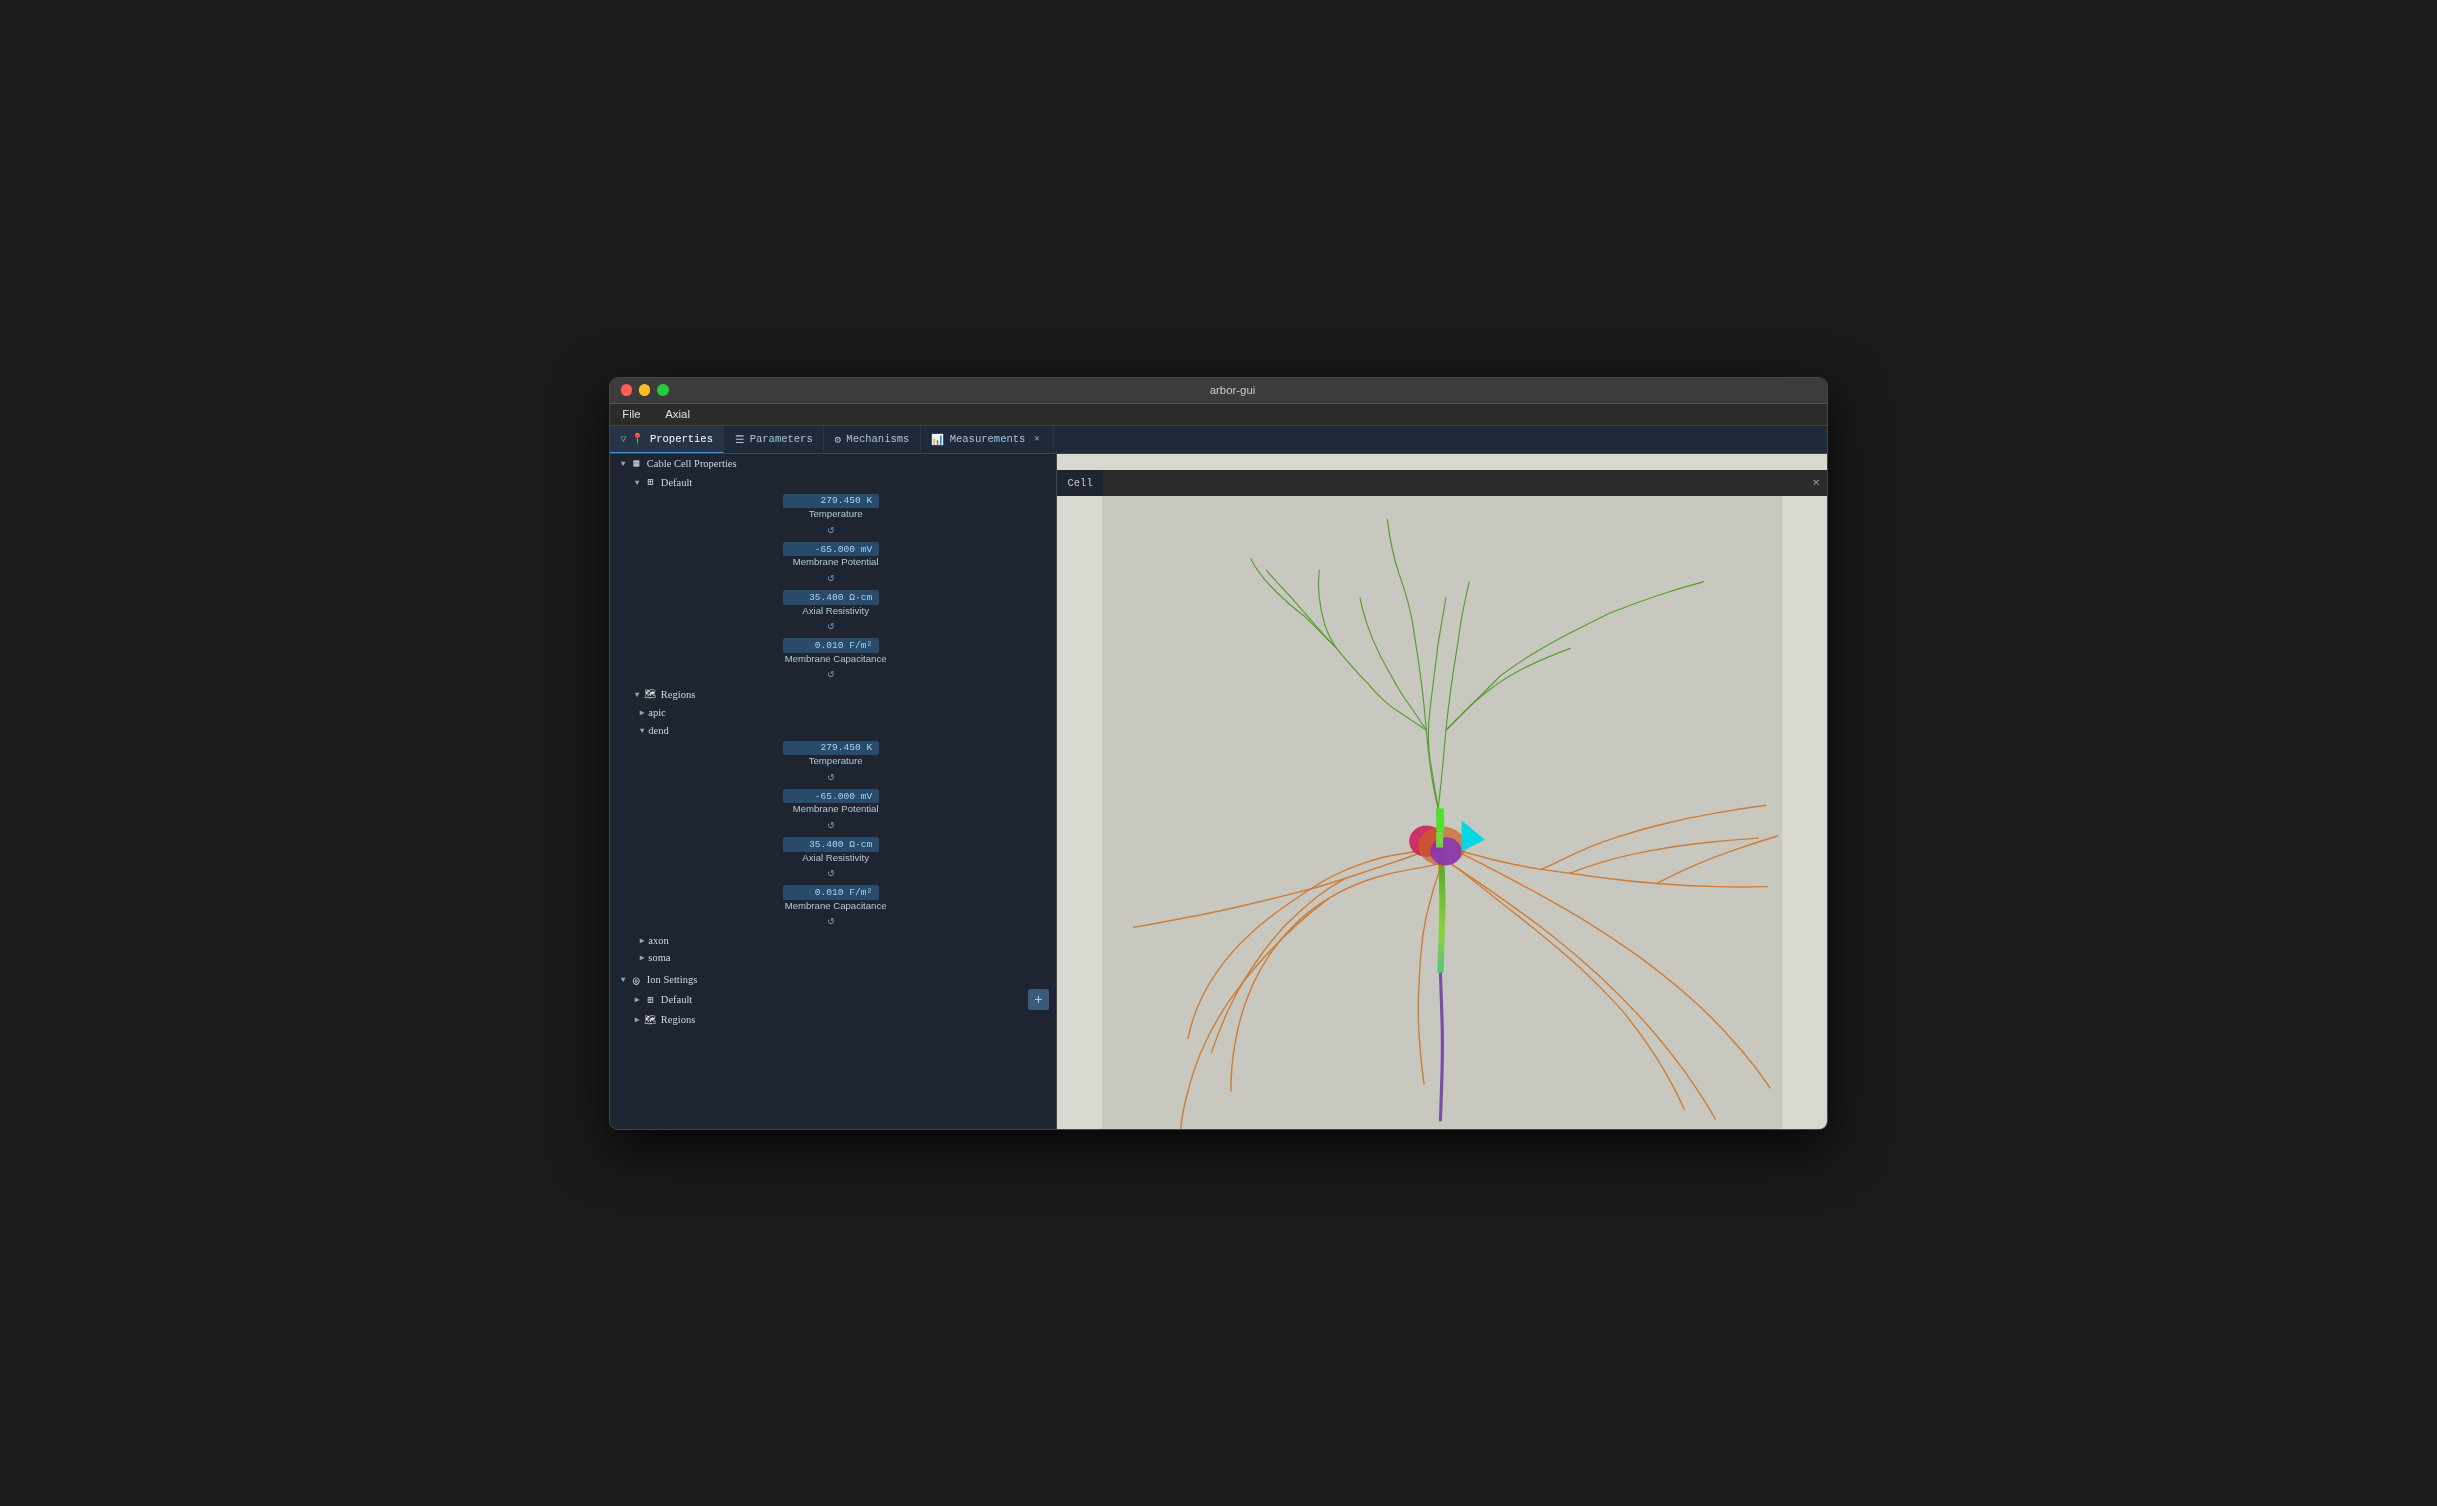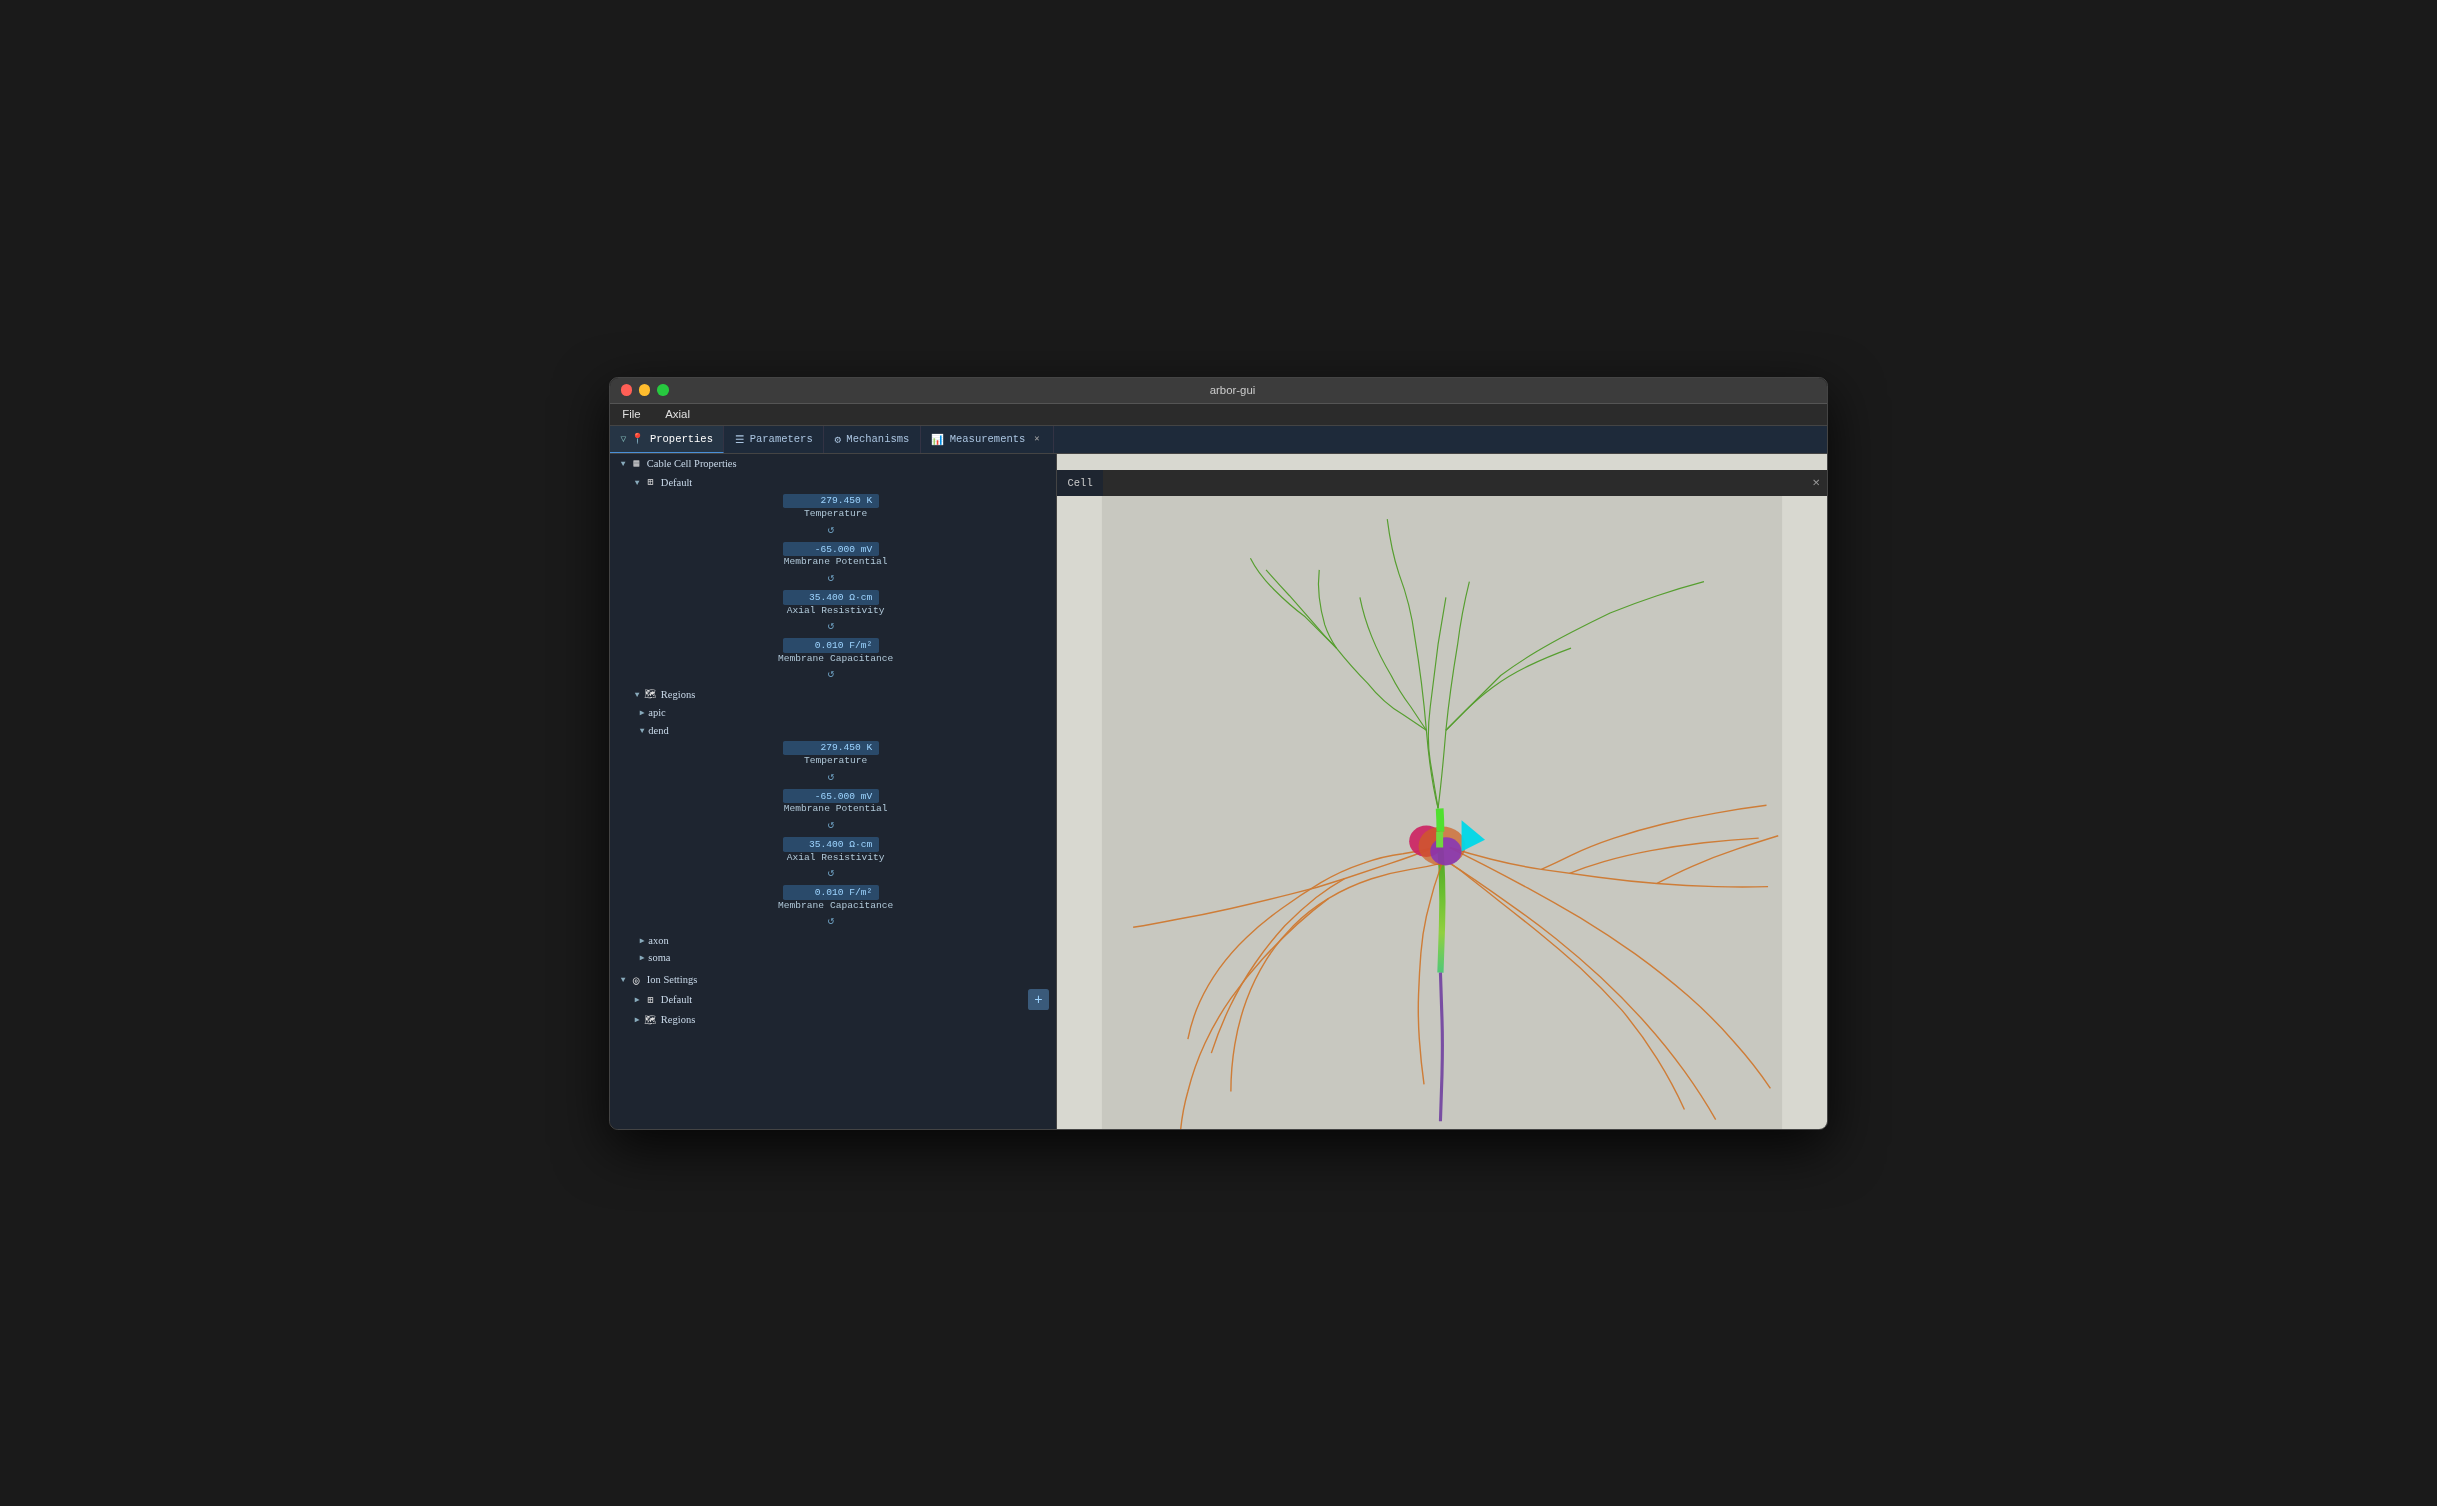--- a/index.html
+++ b/index.html
@@ -174,21 +174,21 @@
       font-size: 9.6px;
       font-family: 'Courier New', monospace;
       min-width: 96px;
       text-align: right;
       border-radius: 1.8px;
       flex-shrink: 0;
     }
     .prop-name {
       color: #b0c8d8;
       font-size: 9.6px;
-      font-family: Liberation Mono, monospace;
+      font-family: Liberation Sans, sans-serif;
       margin-left: 8.8px;
       flex: 1;
     }
     .prop-reset {
       width: 19px;
       height: 19px;
       display: flex;
       align-items: center;
       justify-content: center;
       color: #6a9aba;

